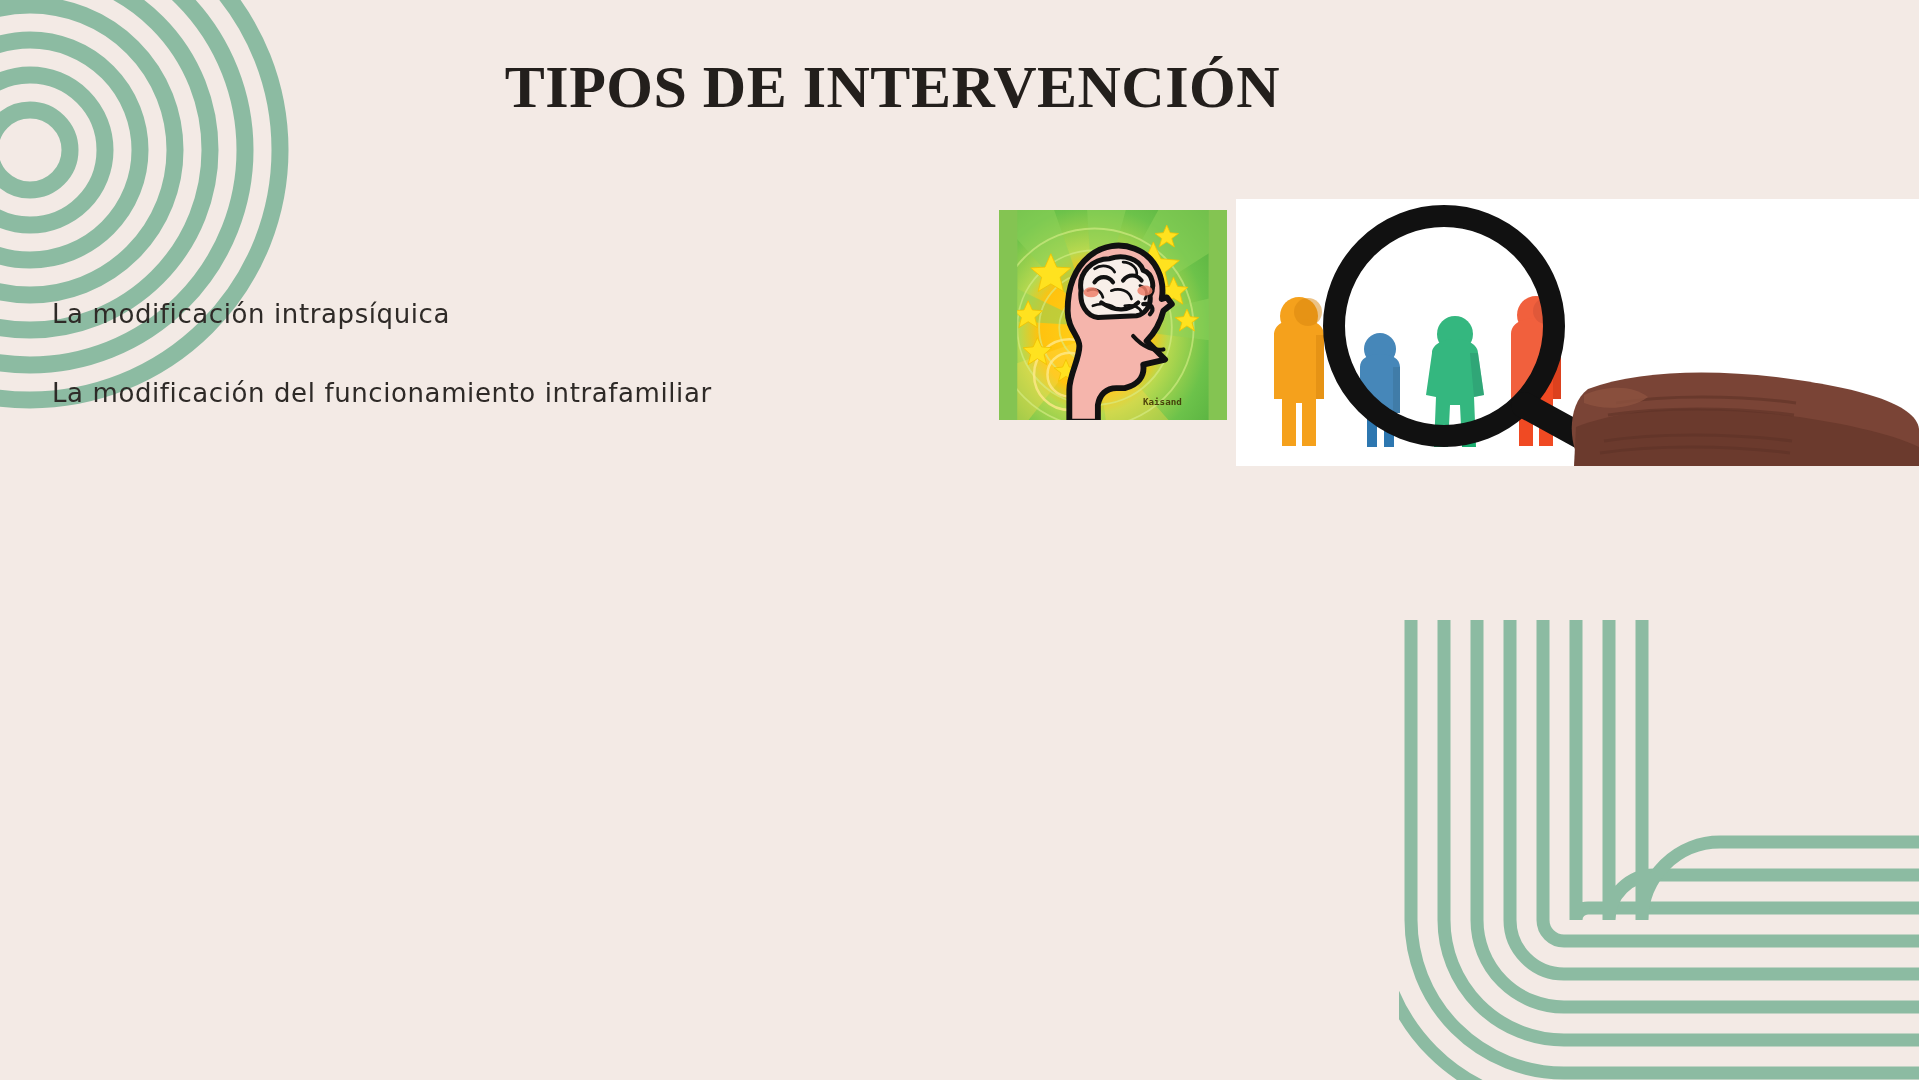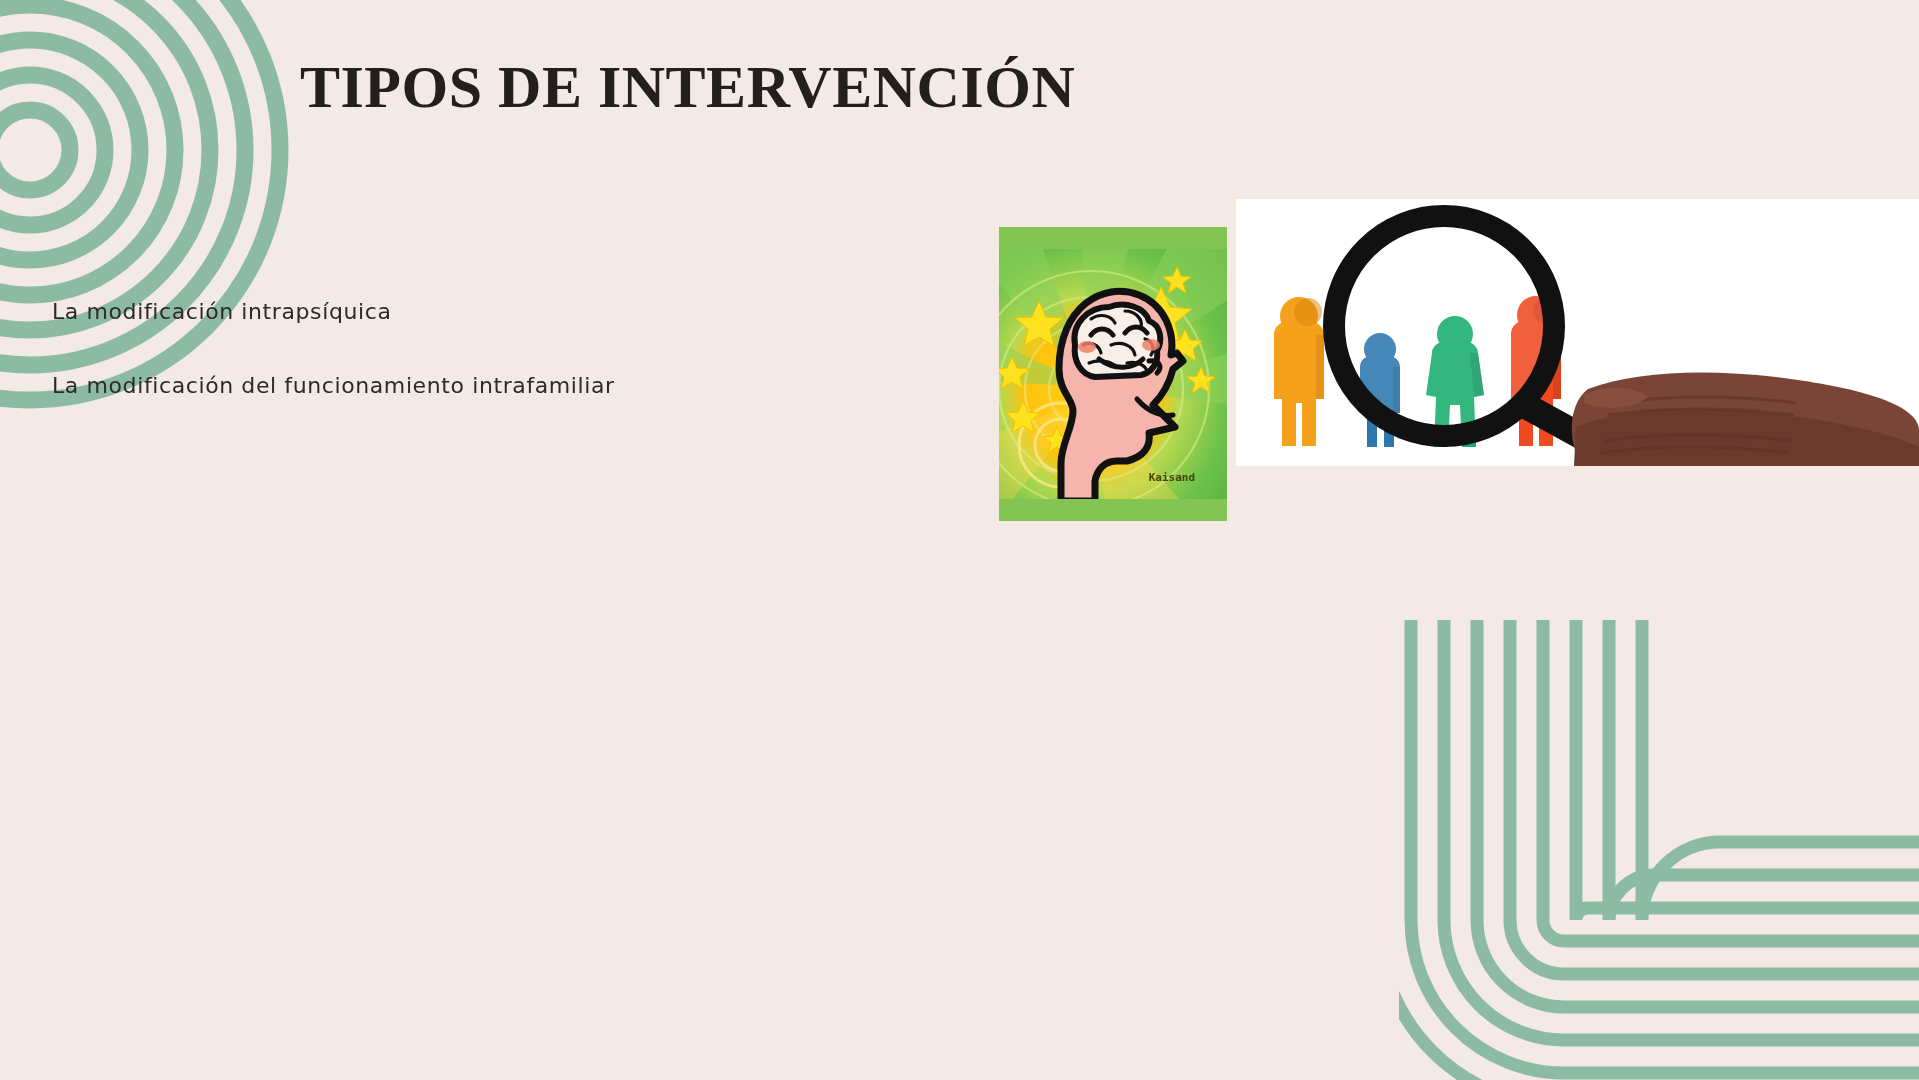--- a/index.html
+++ b/index.html
@@ -38,62 +38,61 @@
     height: 520px;
     pointer-events: none;
   }
 
   
   #title-block {
     position: absolute;
     left: 300px;
     top: 52px;
     width: 980px;
-    text-align: left;
+    text-align: right;
   }
   .title-line {
     font-family: "Liberation Serif", "DejaVu Serif", serif;
     font-weight: 700;
     font-size: 60px;
     line-height: 1.18;
     letter-spacing: 0.5px;
     color: #231f1c;
     white-space: nowrap;
   }
 
   
   #body-block {
     position: absolute;
     left: 52px;
     top: 298px;
     width: 880px;
   }
   .body-line {
     font-family: "DejaVu Sans", "Liberation Sans", sans-serif;
-    font-size: 22px;
+    font-size: 26px;
     line-height: 1.25;
     letter-spacing: 0.6px;
     color: #2e2a27;
     margin: 0 0 46px 0;
     white-space: nowrap;
   }
   .body-line:last-child { margin-bottom: 0; }
 
   
   .pic {
     position: absolute;
     overflow: hidden;
   }
   #pic-brain {
     left: 999px;
     top: 210px;
     width: 228px;
-    height: 294px;
+    height: 210px;
     background: #84c452;
-    margin-top: 17px;
   }
   #pic-magnifier {
     left: 1236px;
     top: 199px;
     width: 683px;
     height: 267px;
     background: #ffffff;
   }
   .pic svg { display: block; width: 100%; height: 100%; }
 </style>

